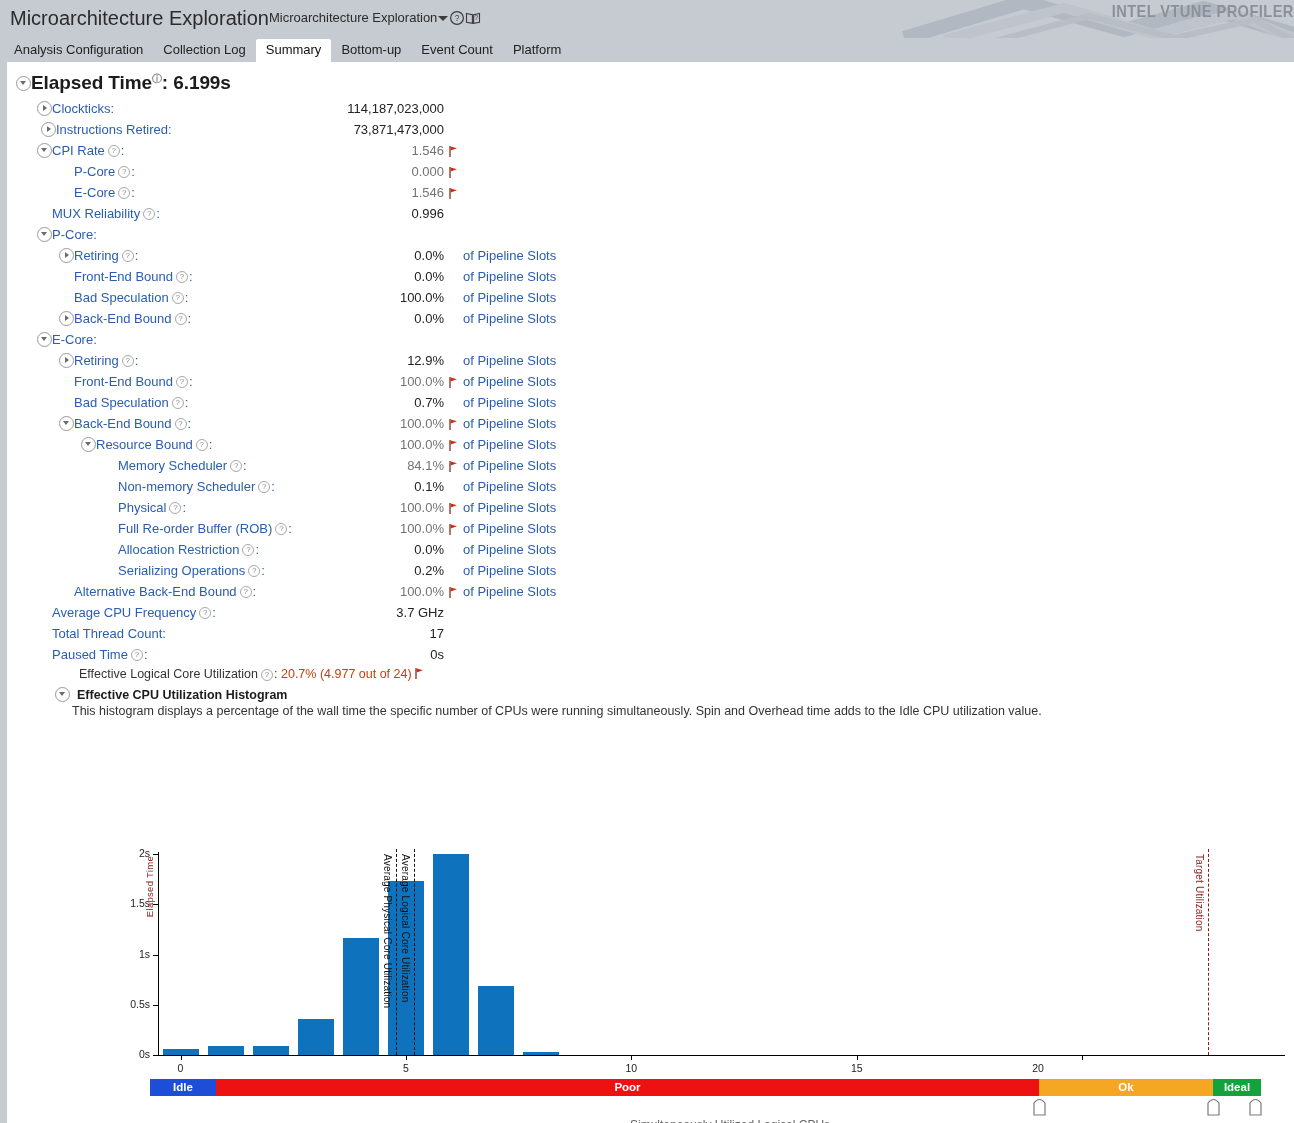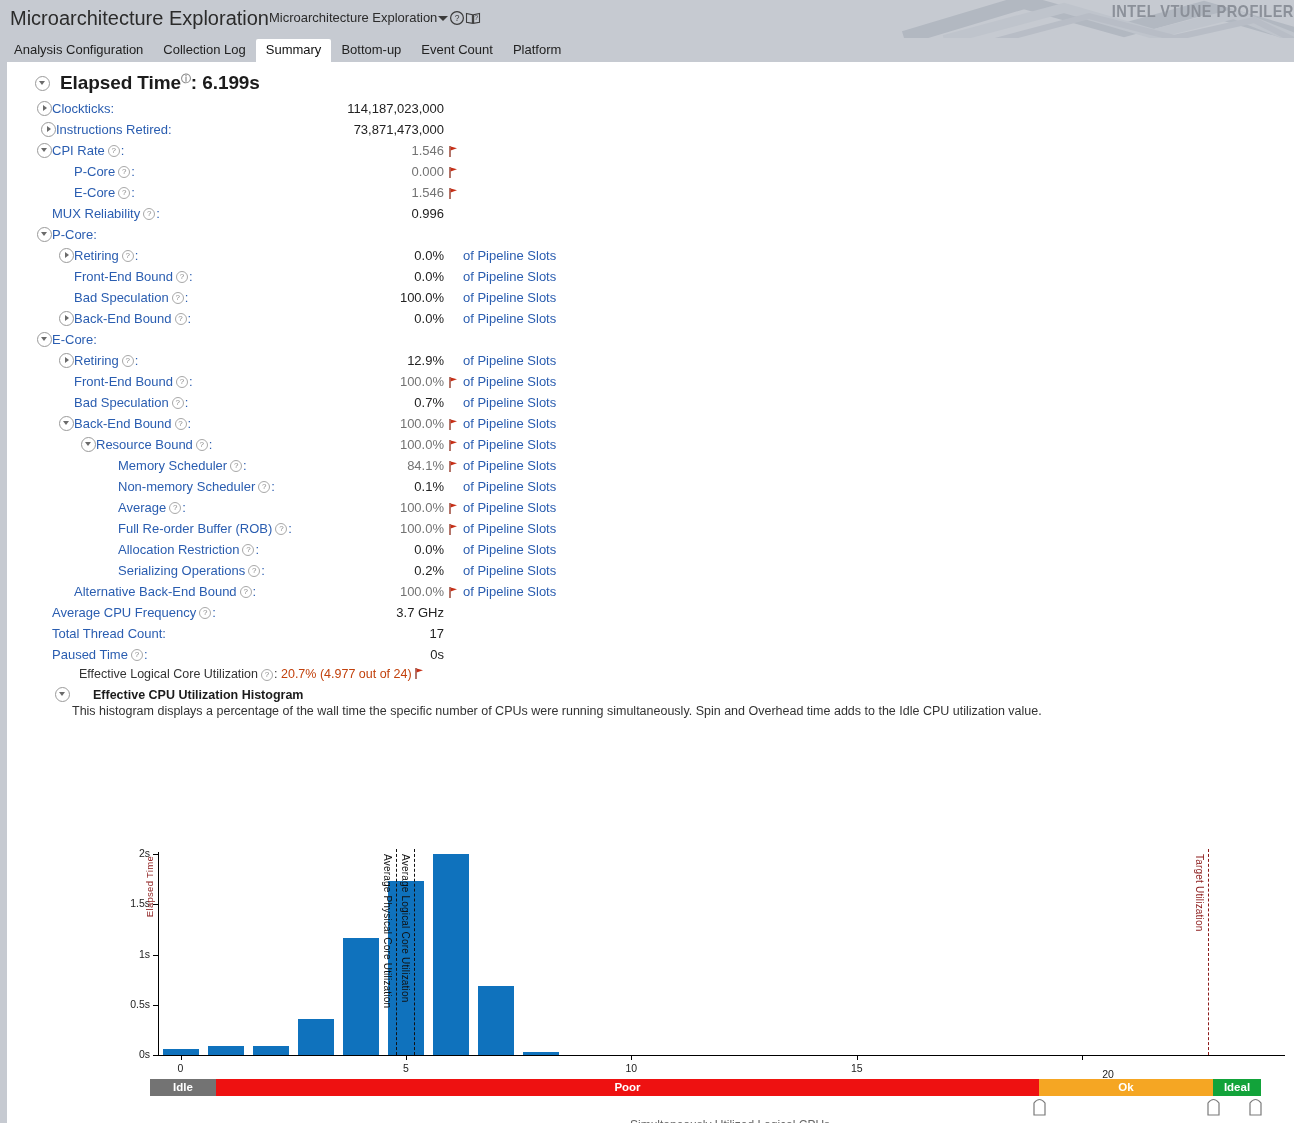--- a/index.html
+++ b/index.html
@@ -33,21 +33,21 @@
   .tab{
     padding:3px 10px 4px 10px;font-size:13px;color:#222;cursor:pointer;
     line-height:16px;border-radius:2px 2px 0 0;white-space:nowrap;
   }
   .tab.active{background:#ffffff;color:#111;}
   
   .page{position:relative;background:#ffffff;height:1061px;overflow:hidden;}
   .left-strip{position:absolute;left:0;top:0;bottom:0;width:7px;background:#c6cad1;}
   .content{position:relative;padding-left:7px;}
   
-  .sec-head{display:flex;align-items:center;gap:10px;padding:10px 0 2px 28px;}
+  .sec-head{display:flex;align-items:center;gap:0;padding:10px 0 2px 9px;}
   .sec-title{font-size:19px;font-weight:bold;color:#1c1c1c;letter-spacing:-.1px;}
   .sec-title .qmark{font-size:10px;vertical-align:super;color:#888;}
   .sec-val{font-size:19px;font-weight:bold;color:#1c1c1c;}
   .sec-val.warn{color:#c2410c;}
   
   .exp{
     display:inline-block;width:13px;height:13px;border-radius:50%;
     border:1px solid #9a9a9a;position:relative;flex:0 0 auto;cursor:pointer;background:#fff;
   }
   .exp:after{
@@ -75,21 +75,21 @@
   .m-unit{position:absolute;color:#2a5db0;}
   .flag{
     display:inline-block;width:9px;height:10px;margin-left:3px;vertical-align:-1px;
   }
   .mrow-wrap{position:relative;height:21px;}
   .note{font-size:11px;font-style:italic;color:#444;padding:8px 0 0 48px;}
   
   .sub-line{padding:2px 0 0 72px;font-size:12.5px;color:#333;}
   .sub-line .lbl{color:#333;}
   .sub-line .val{color:#c2410c;}
-  .hist-head{display:flex;align-items:center;gap:23px;padding:6px 0 0 48px;font-weight:bold;font-size:12.5px;color:#1c1c1c;}
+  .hist-head{display:flex;align-items:center;gap:7px;padding:6px 0 0 48px;font-weight:bold;font-size:12.5px;color:#1c1c1c;}
   .hist-desc{padding:2px 0 0 65px;font-size:12.5px;color:#333;}
   .y-axis-label{
     position:absolute;left:141px;top:855px;font-size:9.5px;color:#8b1a1a;
     writing-mode:vertical-rl;transform:rotate(180deg);letter-spacing:.3px;
   }
   .axis-line{position:absolute;background:#000;}
   .tick-lbl{position:absolute;font-size:10.5px;color:#222;text-align:right;}
   .xtick-lbl{position:absolute;font-size:10.5px;color:#222;text-align:center;width:30px;}
   .bar{position:absolute;background:#0f72bd;}
   .vline{
@@ -377,21 +377,21 @@
             <span class="m-label">Non-memory Scheduler</span>
             <span class="qm">?</span>
             <span style="color: rgb(42, 93, 176);">:</span>
           </div>
           <span class="m-value" style="left: 317px; top: 3px;">0.1%</span>
           <span class="m-unit" style="left: 456px; top: 3px;">of Pipeline Slots</span>
         </div>
         <div class="mrow-wrap">
           <div class="mrow" style="padding-left: 96px;">
             <span class="m-exp"></span>
-            <span class="m-label">Average</span>
+            <span class="m-label">Physical</span>
             <span class="qm">?</span>
             <span style="color: rgb(42, 93, 176);">:</span>
           </div>
           <span class="m-value warn" style="left: 317px; top: 3px;">100.0%</span>
           <span class="flag" style="position: absolute; left: 439px; top: 5px;"><svg width="9" height="11" viewBox="0 0 9 11">
               <path d="M1 0 L1 11" stroke="#8a2a1a" stroke-width="1.3"></path>
               <path d="M1.6 0.4 L8 2.3 L1.6 4.6 Z" fill="#c62d14"></path>
             </svg></span>
           <span class="m-unit" style="left: 456px; top: 3px;">of Pipeline Slots</span>
         </div>
@@ -502,38 +502,38 @@
       <div class="tick-lbl" style="left: 110px; top: 785px; width: 40px;">2s</div>
       <div class="axis-line" style="left: 180.54px; top: 993px; width: 1px; height: 5px;"></div>
       <div class="xtick-lbl" style="left: 165.54px; top: 1000px;">0</div>
       <div class="axis-line" style="left: 405.94px; top: 993px; width: 1px; height: 5px;"></div>
       <div class="xtick-lbl" style="left: 390.94px; top: 1000px;">5</div>
       <div class="axis-line" style="left: 631.34px; top: 993px; width: 1px; height: 5px;"></div>
       <div class="xtick-lbl" style="left: 616.34px; top: 1000px;">10</div>
       <div class="axis-line" style="left: 856.74px; top: 993px; width: 1px; height: 5px;"></div>
       <div class="xtick-lbl" style="left: 841.74px; top: 1000px;">15</div>
       <div class="axis-line" style="left: 1082.14px; top: 993px; width: 1px; height: 5px;"></div>
-      <div class="xtick-lbl" style="left: 1093px; top: 1000px; margin-top: 6px;">20</div>
+      <div class="xtick-lbl" style="left: 1023px; top: 1000px;">20</div>
       <div class="y-axis-label" style="left: 144px; top: 794px; position: absolute;">Elapsed Time</div>
       <div class="bar" style="left: 162.508px; width: 36.064px; top: 986.97px; height: 6.03px; background: rgb(15, 114, 189);"></div>
       <div class="bar" style="left: 207.588px; width: 36.064px; top: 984.457px; height: 8.5425px; background: rgb(15, 114, 189);"></div>
       <div class="bar" style="left: 252.668px; width: 36.064px; top: 984.457px; height: 8.5425px; background: rgb(15, 114, 189);"></div>
       <div class="bar" style="left: 297.748px; width: 36.064px; top: 956.82px; height: 36.18px; background: rgb(15, 114, 189);"></div>
       <div class="bar" style="left: 342.828px; width: 36.064px; top: 876.42px; height: 116.58px; background: rgb(15, 114, 189);"></div>
       <div class="bar" style="left: 387.908px; width: 36.064px; top: 819.135px; height: 173.865px; background: rgb(15, 114, 189);"></div>
       <div class="bar" style="left: 432.988px; width: 36.064px; top: 792px; height: 201px; background: rgb(15, 114, 189);"></div>
       <div class="bar" style="left: 478.068px; width: 36.064px; top: 923.655px; height: 69.345px; background: rgb(15, 114, 189);"></div>
       <div class="bar" style="left: 523.148px; width: 36.064px; top: 989.985px; height: 3.015px; background: rgb(15, 114, 189);"></div>
       <div class="vline" style="left: 395.903px; top: 787px; height: 206px; border-left-color: rgb(17, 17, 17);"></div>
       <div class="vline-lbl" style="left: 381.903px; top: 792px;">Average Physical Core Utilization</div>
       <div class="vline" style="left: 413.903px; top: 787px; height: 206px; border-left-color: rgb(17, 17, 17);"></div>
       <div class="vline-lbl" style="left: 399.903px; top: 792px;">Average Logical Core Utilization</div>
       <div class="vline" style="left: 1208.36px; top: 787px; height: 206px; border-left-color: rgb(139, 26, 26);"></div>
       <div class="vline-lbl red" style="left: 1194.36px; top: 792px;">Target Utilization</div>
-      <div class="qseg" style="left: 150px; width: 66px; top: 1017px; background: #737373;">Idle</div>
+      <div class="qseg" style="left: 150px; width: 66px; top: 1017px; background: #1d4ed8;">Idle</div>
       <div class="qseg" style="left: 216px; width: 823px; top: 1017px; background: rgb(238, 17, 17);">Poor</div>
       <div class="qseg" style="left: 1039px; width: 174px; top: 1017px; background: rgb(245, 166, 35);">Ok</div>
       <div class="qseg" style="left: 1213px; width: 48px; top: 1017px; background: rgb(18, 163, 58);">Ideal</div>
       <div class="handle" style="left: 1032px; top: 1034px;"><svg width="15" height="20" viewBox="0 0 15 20">
           <path d="M2 19 L2 7 Q7.5 0 13 7 L13 19 Z" fill="#ffffff" stroke="#7a7a7a" stroke-width="1.2"></path>
         </svg></div>
       <div class="handle" style="left: 1206px; top: 1034px;"><svg width="15" height="20" viewBox="0 0 15 20">
           <path d="M2 19 L2 7 Q7.5 0 13 7 L13 19 Z" fill="#ffffff" stroke="#7a7a7a" stroke-width="1.2"></path>
         </svg></div>
       <div class="handle" style="left: 1248px; top: 1034px;"><svg width="15" height="20" viewBox="0 0 15 20">

